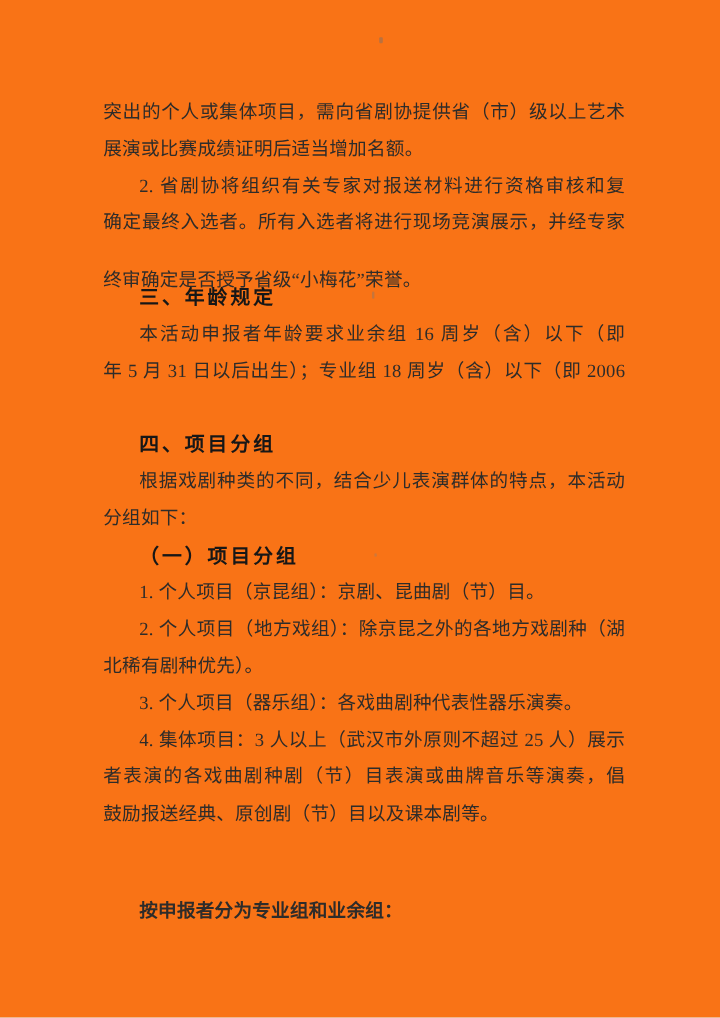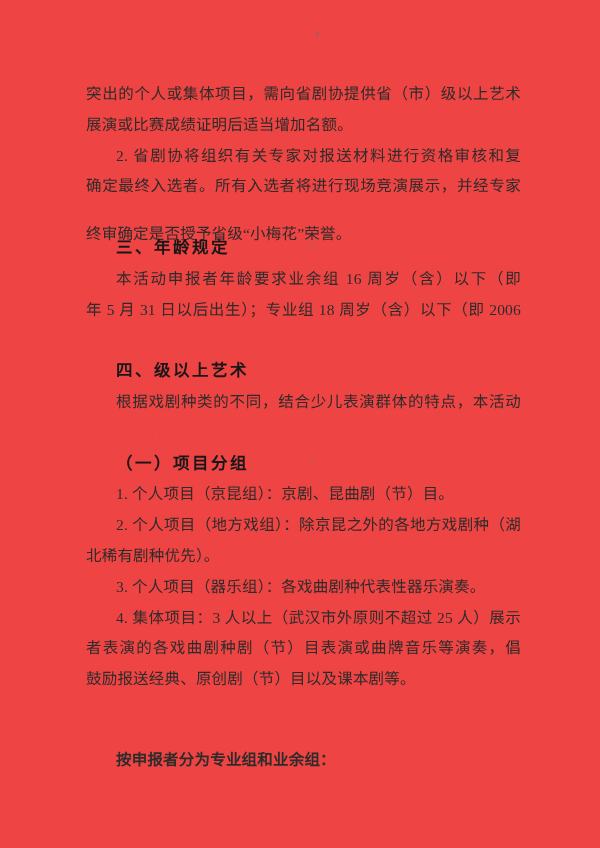--- a/index.html
+++ b/index.html
@@ -5,21 +5,21 @@
   html, body {
     margin: 0;
     padding: 0;
     background: #e8e8e8;
   }
   .page {
     position: relative;
     width: 600px;
     height: 848px;
     margin: 0 auto;
-    background: #ef4444;
+    background: #f97316;
     overflow: hidden;
     font-family: "Liberation Serif", "DejaVu Serif", serif;
   }
   .doc-body {
     position: absolute;
     inset: 0;
   }
   .line {
     position: absolute;
     left: 86px;
@@ -66,22 +66,23 @@
 <div class="page">
   <div class="doc-body">
       <div class="line justify" style="top: 78px;">突出的个人或集体项目，需向省剧协提供省（市）级以上艺术</div>
       <div class="line" style="top: 109px;">展演或比赛成绩证明后适当增加名额。</div>
       <div class="line indent justify" style="top: 140px;">2. 省剧协将组织有关专家对报送材料进行资格审核和复审，</div>
       <div class="line justify" style="top: 170px;">确定最终入选者。所有入选者将进行现场竞演展示，并经专家</div>
       <div class="line" style="top: 218px;">终审确定是否授予省级“小梅花”荣誉。</div>
       <div class="line heading indent" style="top: 232px;">三、年龄规定</div>
       <div class="line indent justify" style="top: 263px;">本活动申报者年龄要求业余组 16 周岁（含）以下（即 2008</div>
       <div class="line justify" style="top: 294px;">年 5 月 31 日以后出生）；专业组 18 周岁（含）以下（即 2006</div>
-      <div class="line heading indent" style="top: 355px;">四、级以上艺术</div>
+      <div class="line heading indent" style="top: 355px;">四、项目分组</div>
       <div class="line indent justify" style="top: 386px;">根据戏剧种类的不同，结合少儿表演群体的特点，本活动</div>
+      <div class="line" style="top: 417px;">分组如下：</div>
       <div class="line heading indent" style="top: 448px;">（一）项目分组</div>
       <div class="line indent" style="top: 478px;">1. 个人项目（京昆组）：京剧、昆曲剧（节）目。</div>
       <div class="line indent justify" style="top: 509px;">2. 个人项目（地方戏组）：除京昆之外的各地方戏剧种（湖</div>
       <div class="line" style="top: 540px;">北稀有剧种优先）。</div>
       <div class="line indent" style="top: 571px;">3. 个人项目（器乐组）：各戏曲剧种代表性器乐演奏。</div>
       <div class="line indent justify" style="top: 602px;">4. 集体项目：3 人以上（武汉市外原则不超过 25 人）展示</div>
       <div class="line justify" style="top: 632px;">者表演的各戏曲剧种剧（节）目表演或曲牌音乐等演奏，倡导、</div>
       <div class="line" style="top: 663px;">鼓励报送经典、原创剧（节）目以及课本剧等。</div>
       <div class="line indent" style="top: 744px; font-weight: bold;">按申报者分为专业组和业余组：</div>
     </div>

